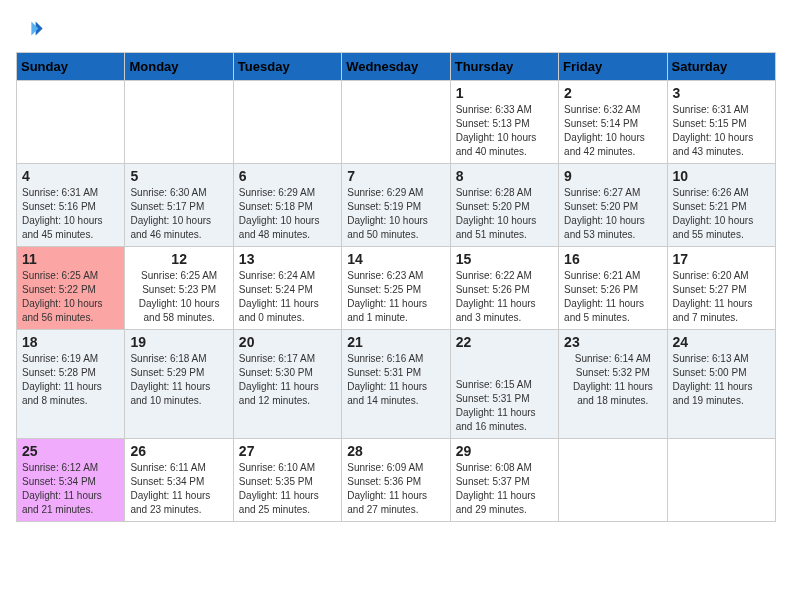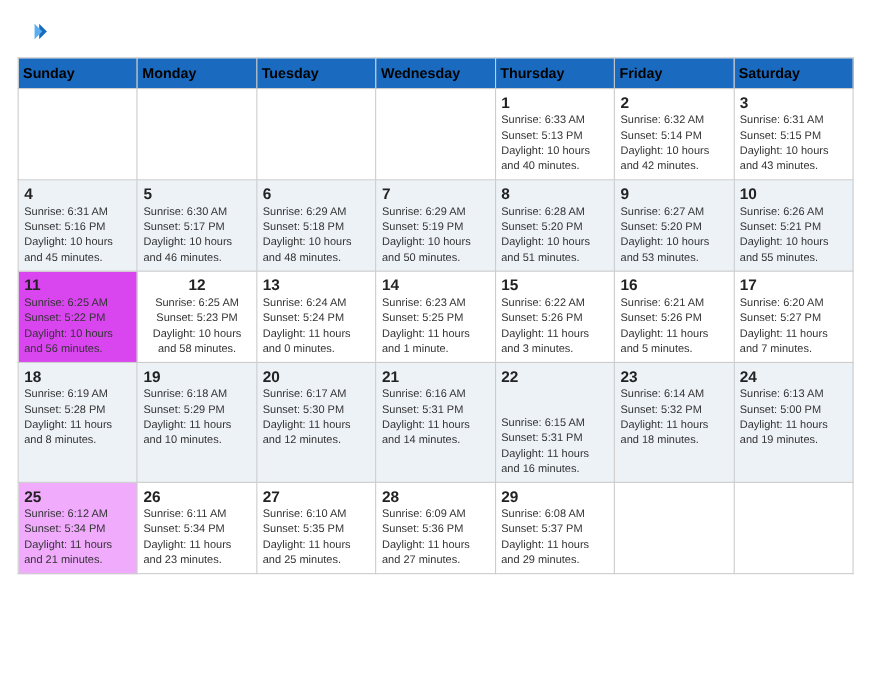--- a/index.html
+++ b/index.html
@@ -194,21 +194,21 @@
         </td>
         <td style="background: rgb(237, 242, 247);">
           <span class="day-num">10</span>
           <div class="day-info" style="white-space: pre-line;">Sunrise: 6:26 AM
 Sunset: 5:21 PM
 Daylight: 10 hours
 and 55 minutes.</div>
         </td>
       </tr>
       <tr>
-        <td style="background: #d946ef;">
+        <td style="background: #fca5a5;">
           <span class="day-num">11</span>
           <div class="day-info" style="white-space: pre-line;">Sunrise: 6:25 AM
 Sunset: 5:22 PM
 Daylight: 10 hours
 and 56 minutes.</div>
         </td>
         <td style="background: rgb(255, 255, 255); text-align: center;">
           <span class="day-num">12</span>
           <div class="day-info" style="white-space: pre-line;">Sunrise: 6:25 AM
 Sunset: 5:23 PM
@@ -282,21 +282,21 @@
         </td>
         <td style="background: rgb(237, 242, 247);">
           <span class="day-num">22</span>
           <div class="day-info" style="white-space: pre-line; margin-top: 28px;">Sunrise: 6:15 AM
 Sunset: 5:31 PM
 Daylight: 11 hours
 and 16 minutes.</div>
         </td>
         <td style="background: rgb(237, 242, 247);">
           <span class="day-num">23</span>
-          <div class="day-info" style="white-space: pre-line;">Sunrise: 6:14 AM
+          <div class="day-info" style="white-space: pre-line; text-align: center;">Sunrise: 6:14 AM
 Sunset: 5:32 PM
 Daylight: 11 hours
 and 18 minutes.</div>
         </td>
         <td style="background: rgb(237, 242, 247);">
           <span class="day-num">24</span>
           <div class="day-info" style="white-space: pre-line;">Sunrise: 6:13 AM
 Sunset: 5:00 PM
 Daylight: 11 hours
 and 19 minutes.</div>

